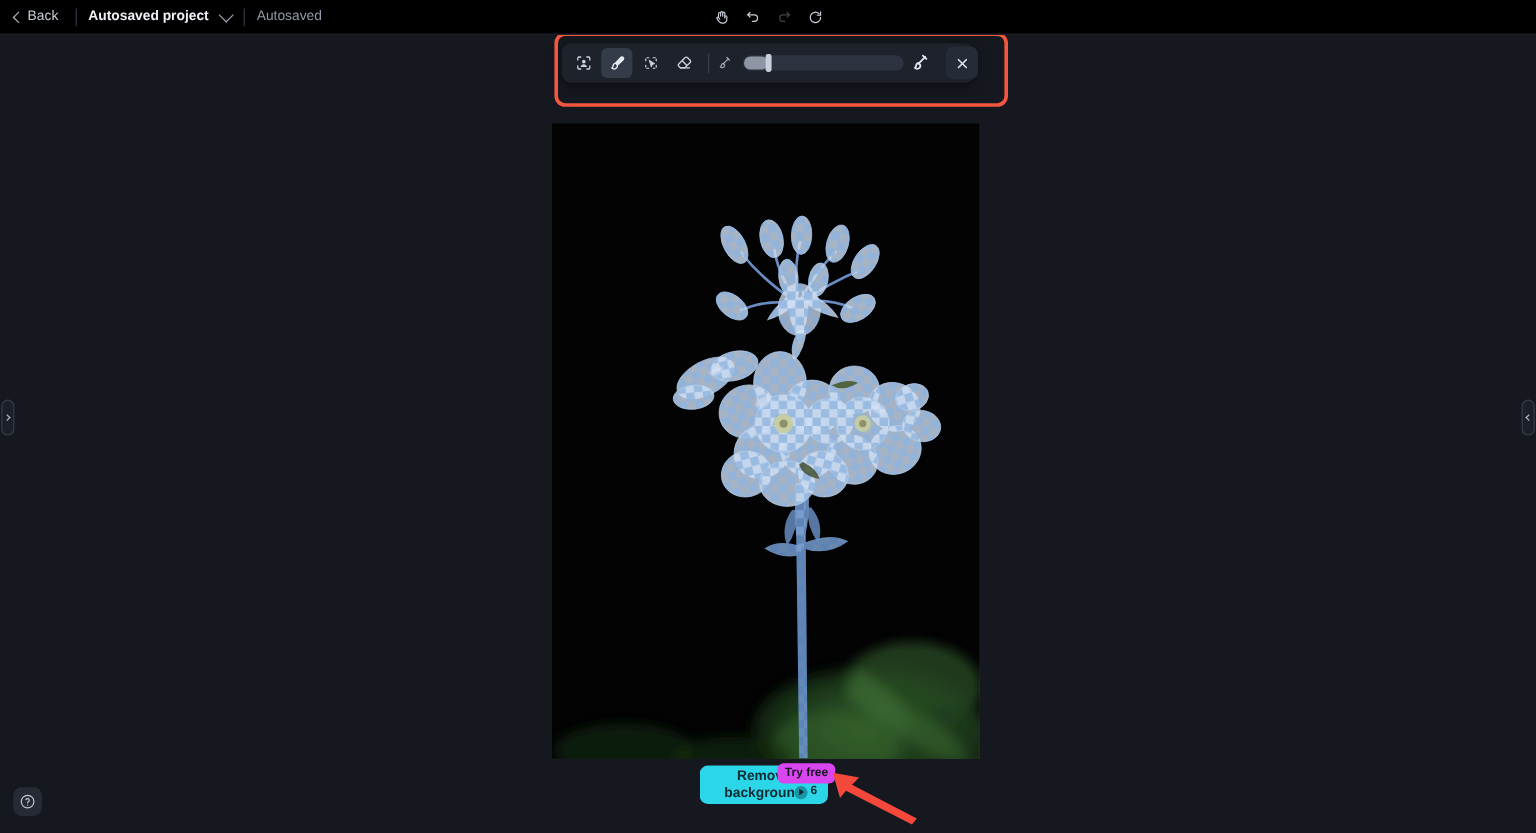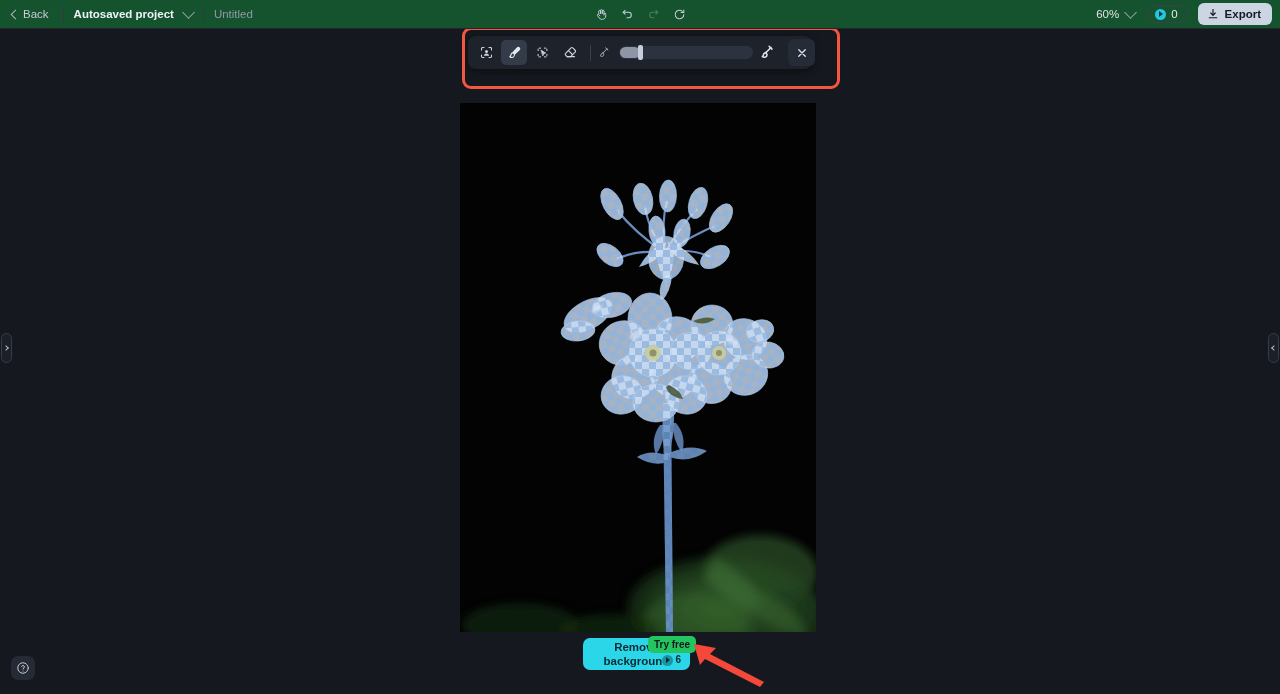--- a/index.html
+++ b/index.html
@@ -7,21 +7,21 @@
     width: 1280px; height: 694px;
     background: #15181f;
     font-family: "Liberation Sans", sans-serif;
     overflow: hidden;
   }
   #app { position: relative; width: 1280px; height: 694px; background: #15181f; }
 
   
   .topbar {
     position: absolute; top: 0; left: 0; width: 1280px; height: 29px;
-    background: #14532d;
+    background: #000000;
     display: flex; align-items: center;
     border-bottom: 1px solid #22262f;
     z-index: 30;
   }
   .tb-left { display: flex; align-items: center; height: 100%; padding-left: 8px; }
   .back-btn {
     display: flex; align-items: center; gap: 4px;
     color: #c7ccd6; font-size: 11.5px; cursor: pointer;
     padding: 2px 4px; border-radius: 4px;
   }
@@ -144,21 +144,21 @@
     display: flex; align-items: center; gap: 2px;
   }
   .cta-coin { width: 11px; height: 11px; border-radius: 50%; background: #1995a6;
     display: flex; align-items: center; justify-content: center; }
   .cta-coin i { width: 0; height: 0; border-left: 4px solid #0a2b31;
     border-top: 3px solid transparent; border-bottom: 3px solid transparent;
     margin-left: 1px; display: block; font-style: normal; }
   .cta-cost span { font-size: 10px; color: #0a2b31; font-weight: bold; }
   .try-badge {
     position: absolute; left: 65px; top: -2px;
-    background: #22c55e; color: #141820;
+    background: #d946ef; color: #141820;
     font-size: 10px; font-weight: bold;
     border-radius: 5px; padding: 3px 6px; white-space: nowrap;
     z-index: 3; cursor: pointer;
   }
 
   
   .arrow-ann { position: absolute; left: 690px; top: 640px; z-index: 23; pointer-events: none; }
 
   
   .help-btn {
@@ -176,21 +176,21 @@
   <div class="topbar">
     <div class="tb-left">
       <div class="back-btn">
         <span class="chev"></span>
         <span>Back</span>
       </div>
       <div class="vsep"></div>
       <div class="proj-name">Autosaved project</div>
       <div class="caret-dn"></div>
       <div class="vsep"></div>
-      <div class="autosaved">Untitled</div>
+      <div class="autosaved">Autosaved</div>
     </div>
 
     <div class="tb-center">
       <div class="ticon">
         <svg width="13" height="13" viewBox="0 0 24 24" fill="none" stroke="#c9cfda" stroke-width="1.8" stroke-linecap="round" stroke-linejoin="round">
           <path d="M7 11V6a1.6 1.6 0 0 1 3.2 0v4M10.2 10V4.6a1.6 1.6 0 0 1 3.2 0V10M13.4 10V5.6a1.6 1.6 0 0 1 3.2 0V13"></path>
           <path d="M16.6 11.2c0-1 .7-1.7 1.6-1.7s1.6.7 1.6 1.7v3.3c0 3.6-2.6 6.3-6.2 6.3h-1.3c-2.3 0-3.6-1-4.8-2.6L4.6 14c-.5-.8-.3-1.8.5-2.2.7-.4 1.6-.2 2.1.5L9 14.5"></path>
         </svg>
       </div>
       <div class="ticon">
@@ -206,40 +206,20 @@
         </svg>
       </div>
       <div class="ticon">
         <svg width="13" height="13" viewBox="0 0 24 24" fill="none" stroke="#c9cfda" stroke-width="1.9" stroke-linecap="round" stroke-linejoin="round">
           <path d="M20 12a8 8 0 1 1-2.6-5.9"></path>
           <polyline points="20,3.5 20,8.5 15,8.5"></polyline>
         </svg>
       </div>
     </div>
 
-    <div class="tb-right">
-      <div class="zoom-ctl">
-        <span>60%</span>
-        <span class="caret-dn" style="margin:0 0 4px 0;"></span>
-      </div>
-      <div class="credits">
-        <span class="coin">
-            <i></i>
-          </span>
-        <span>0</span>
-      </div>
-      <button class="export-btn">
-        <svg width="12" height="12" viewBox="0 0 24 24" fill="none" stroke="#151922" stroke-width="2.3" stroke-linecap="round" stroke-linejoin="round">
-          <path d="M12 3v11"></path>
-            <polyline points="7.5,10 12,14.5 16.5,10"></polyline>
-            <path d="M4.5 19.5h15"></path>
-        </svg>
-        <span>Export</span>
-      </button>
-    </div>
   </div>
 
   <div class="side-handle left">
     <span class="hchev r"></span>
   </div>
   <div class="side-handle right">
     <span class="hchev l"></span>
   </div>
 
   <div class="canvas-wrap">

